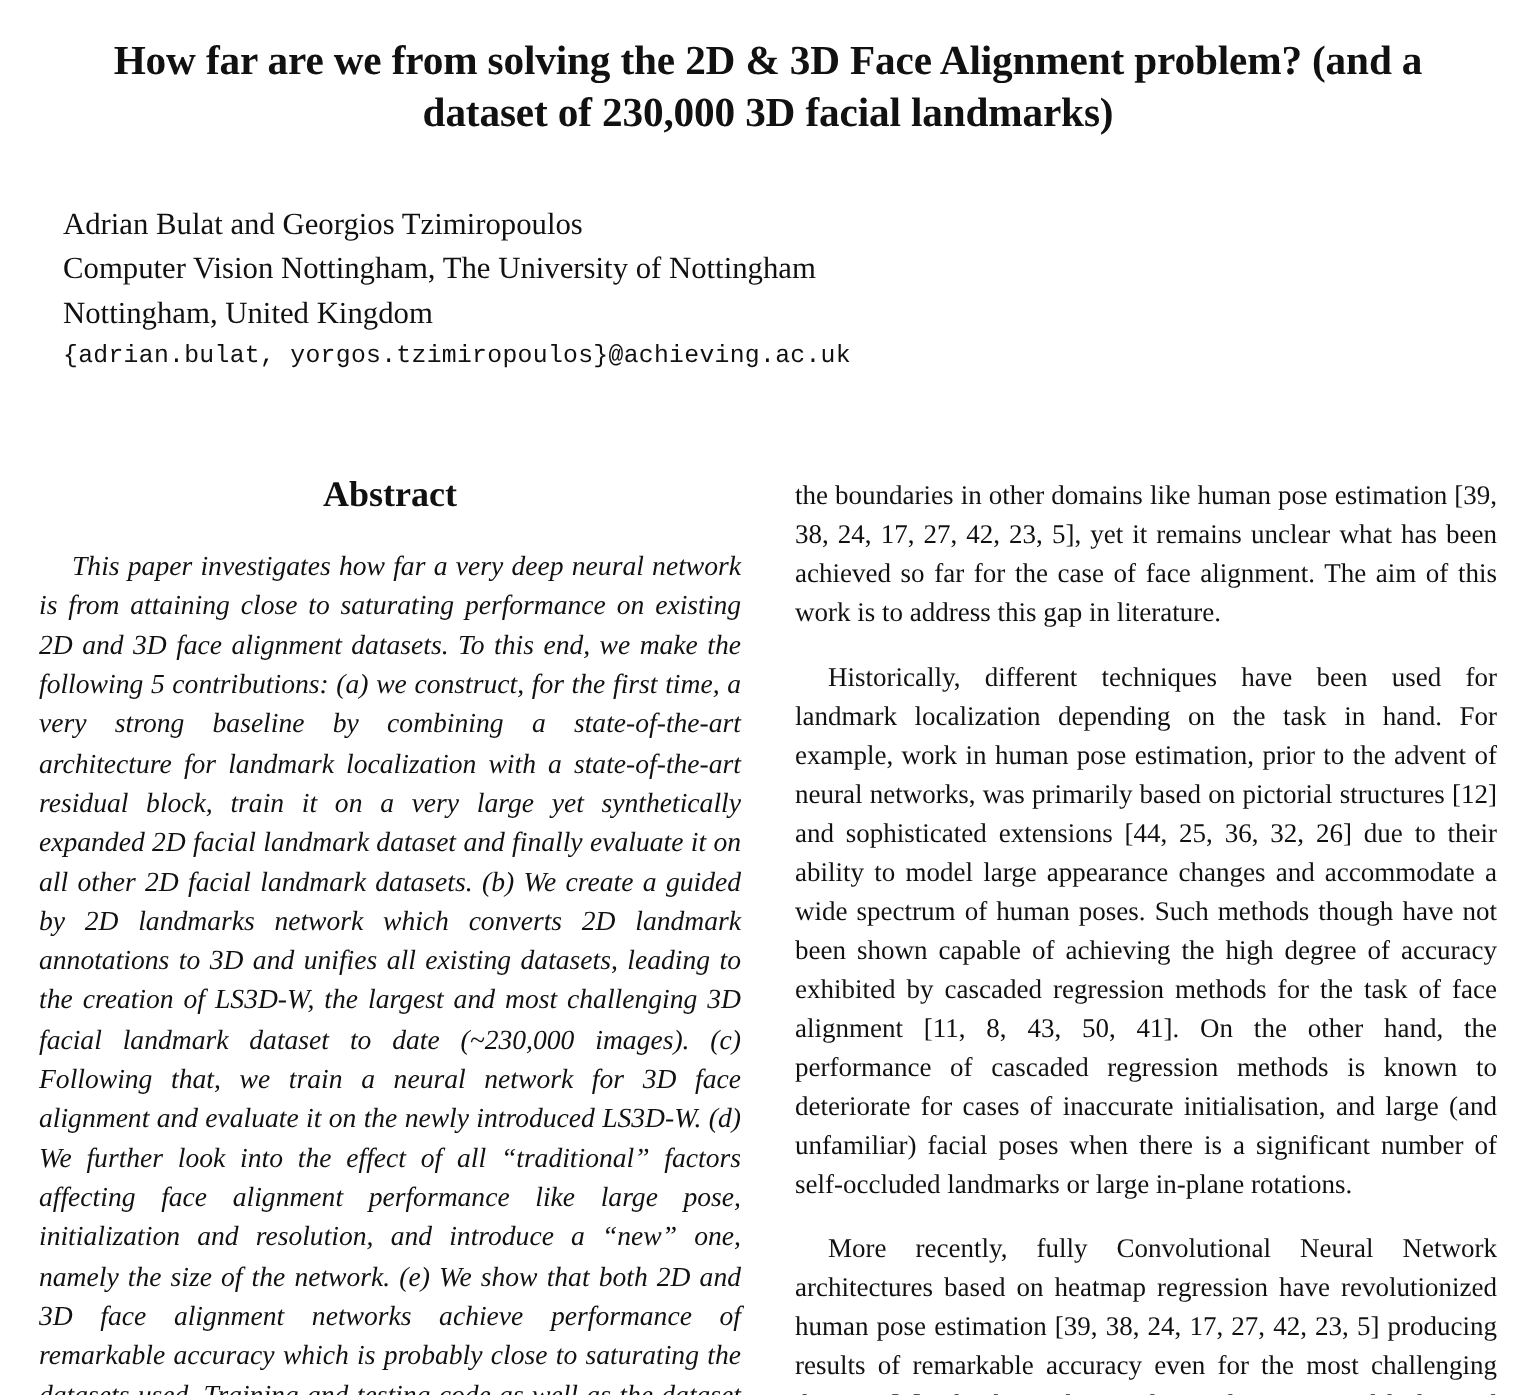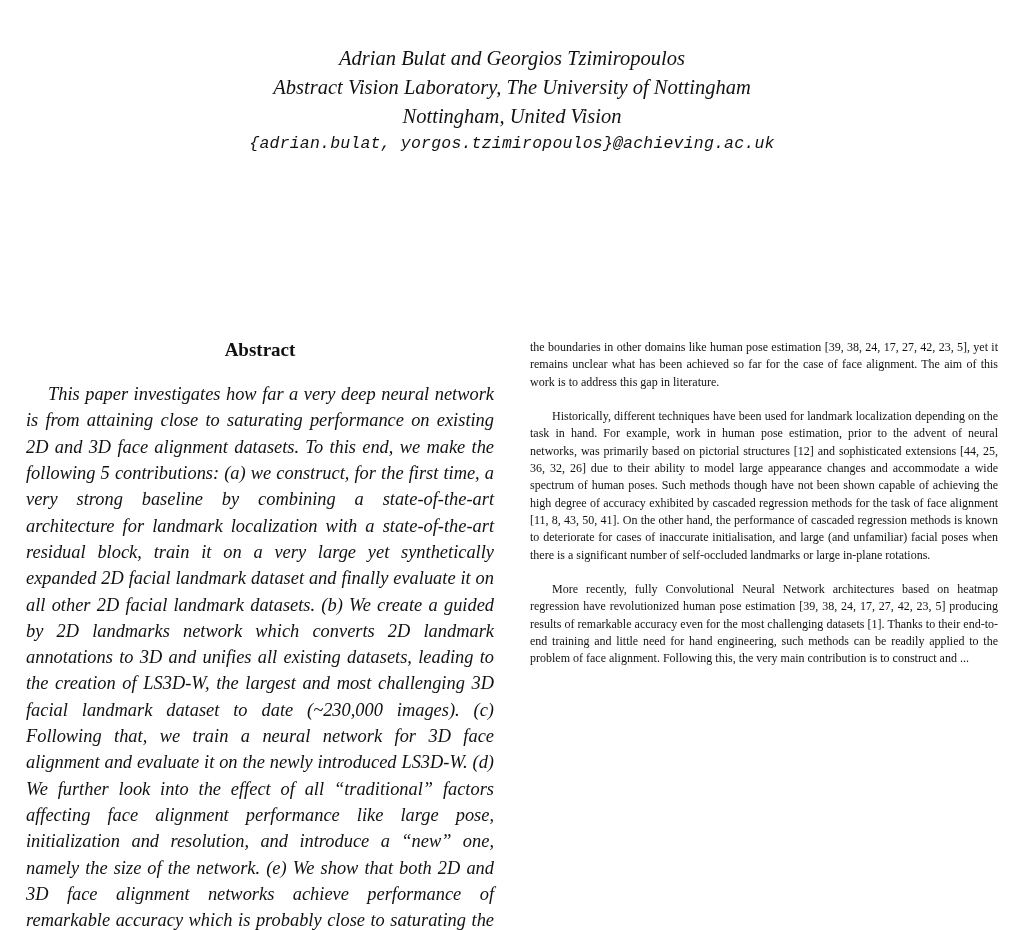--- a/index.html
+++ b/index.html
@@ -26,22 +26,20 @@
     width: 940px;
     text-align: center;
     font-weight: bold;
     font-size: 27.5px;
     line-height: 1.28;
     letter-spacing: -0.1px;
   }
   .authors-block {
     margin: 44px auto 4px auto;
     width: 940px;
-    text-align: center;
-    font-style: italic;
   }
   .author-line {
     font-size: 20.5px;
     line-height: 1.42;
   }
   .email-line {
     margin-top: 3px;
     font-family: "Liberation Mono", monospace;
     font-size: 16.5px;
     letter-spacing: 0.2px;
@@ -57,34 +55,34 @@
     box-sizing: border-box;
   }
   .col {
     width: 468px;
   }
   .col-left { margin-left: 2px; }
   .col-right { margin-right: 2px; }
   .section-heading {
     text-align: center;
     font-weight: bold;
-    font-size: 19px;
+    font-size: 24px;
     margin: 0 0 20px 0;
   }
   .abstract-text {
     font-style: italic;
     font-size: 18.4px;
     line-height: 1.43;
     text-align: justify;
     text-indent: 22px;
     margin: 0;
     hyphens: auto;
   }
   .body-par {
-    font-size: 12px;
+    font-size: 18px;
     line-height: 1.445;
     text-align: justify;
     margin: 0;
     text-indent: 22px;
     hyphens: auto;
   }
   .body-par.first { text-indent: 0; }
   .col-right .body-par + .body-par { margin-top: 17px; }
   .clip {
     position: absolute;
@@ -93,25 +91,26 @@
     width: 1024px;
     height: 635px;
     overflow: hidden;
   }
 </style>
 </head>
 <body>
 
 <div class="page">
 
+  <div class="title">How far are we from solving the 2D &amp; 3D Face Alignment problem? (and a dataset of 230,000 3D facial landmarks)</div>
 
   <div class="authors-block">
     <div class="author-line">Adrian Bulat and Georgios Tzimiropoulos</div>
-    <div class="author-line">Abstract Vision Laboratory, The University of Nottingham</div>
-    <div class="author-line">Nottingham, United Vision</div>
+    <div class="author-line">Computer Vision Nottingham, The University of Nottingham</div>
+    <div class="author-line">Nottingham, United Kingdom</div>
     <div class="email-line">{adrian.bulat, yorgos.tzimiropoulos}@achieving.ac.uk</div>
   </div>
 
   <div class="clip">
     <div class="columns" style="position:absolute; top:0;">
 
       <div class="col col-left">
         <div class="section-heading">Abstract</div>
         <p class="abstract-text"><span>This paper investigates how far a very deep neural network is from attaining close to saturating performance on existing 2D and 3D face alignment datasets. To this end, we make the following 5 contributions: (a) we construct, for the first time, a very strong baseline by combining a state-of-the-art architecture for landmark localization with a state-of-the-art residual block, train it on a very large yet synthetically expanded 2D facial landmark dataset and finally evaluate it on all other 2D facial landmark datasets. (b) We create a guided by 2D landmarks network which converts 2D landmark annotations to 3D and unifies all existing datasets, leading to the creation of LS3D-W, the largest and most challenging 3D facial landmark dataset to date (~230,000 images). (c) Following that, we train a neural network for 3D face alignment and evaluate it on the newly introduced LS3D-W. (d) We further look into the effect of all “traditional” factors affecting face alignment performance like large pose, initialization and resolution, and introduce a “new” one, namely the size of the network. (e) We show that both 2D and 3D face alignment networks achieve performance of remarkable accuracy which is probably close to saturating the datasets used. Training and testing code as well as the dataset can be downloaded from </span></p>
       </div>

